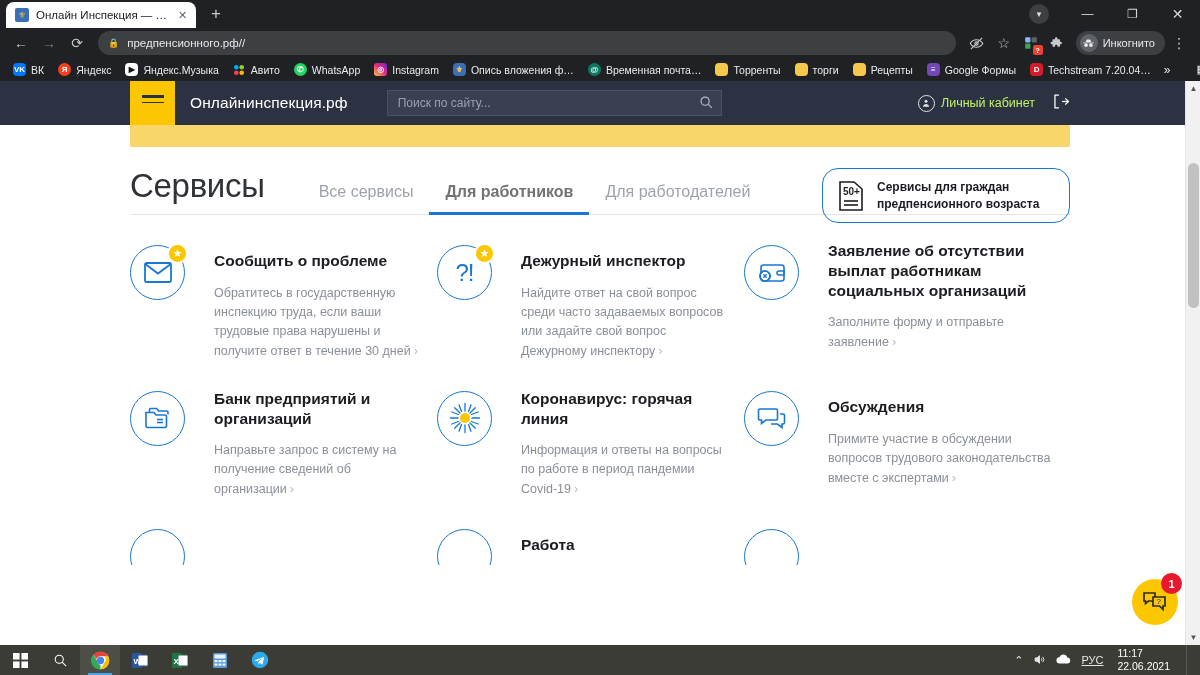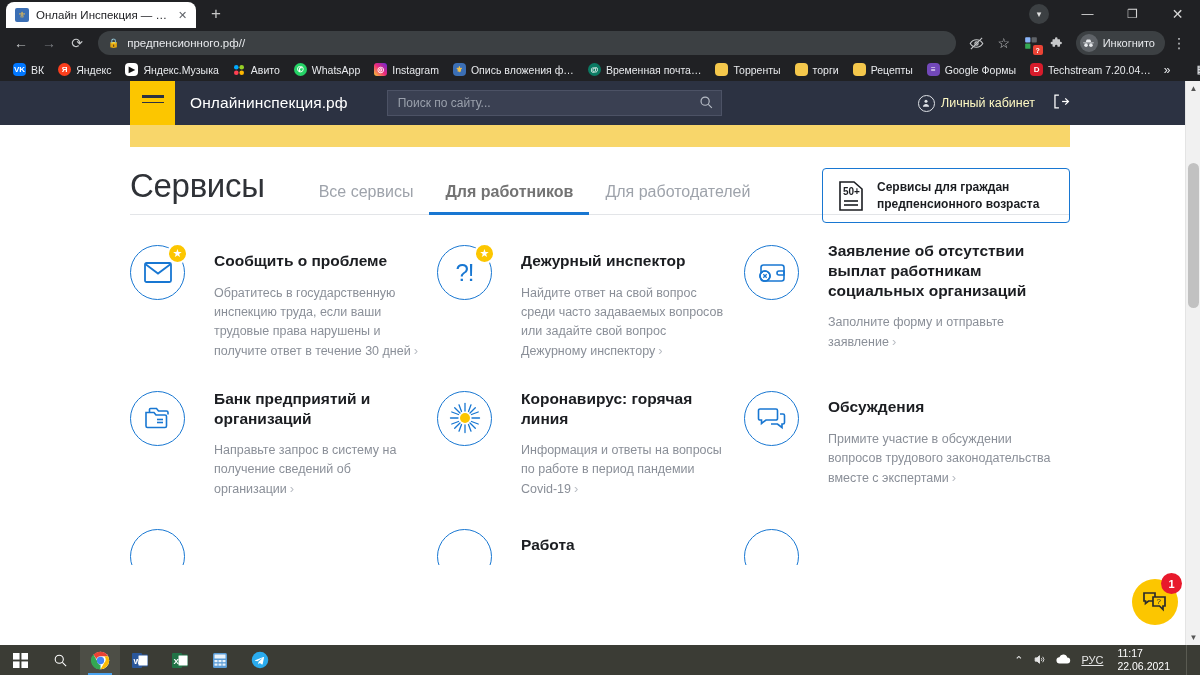--- a/index.html
+++ b/index.html
@@ -127,21 +127,21 @@
     margin-left: 39px; width: 335px; height: 26px; background: #3a4052;
     border: 1px solid #4c5265; display: flex; align-items: center;
     padding: 0 8px 0 10px; justify-content: space-between;
   }
   .site-search span { color: #9aa0ac; font-size: 12px; }
   .site-search .mag { color: #b7bcc6; font-size: 13px; }
   .header-right {
     position: absolute; right: 130px; top: 0; height: 44px;
     display: flex; align-items: center; gap: 16px;
   }
-  .cabinet { display: flex; align-items: center; gap: 6px; color: #fef9c3; font-size: 12.5px; }
+  .cabinet { display: flex; align-items: center; gap: 6px; color: #bef264; font-size: 12.5px; }
   .cabinet .ic {
     width: 17px; height: 17px; border: 1.3px solid #dfe2e7; border-radius: 50%;
     display: flex; align-items: center; justify-content: center; font-size: 9px;
   }
   .logout { color: #fff; font-size: 16px; }
 
   .yellow-band {
     height: 22px; background: #f8d66a; margin: 0 130px 0 130px;
     position: relative;
   }
@@ -166,21 +166,21 @@
   }
   .tab-item.active { color: #737373; font-weight: bold; }
   .tab-item.active::after {
     content: ""; position: absolute; left: 0; right: 0; bottom: -1px;
     height: 3px; background: #1877d2;
   }
   .head-rule { height: 1px; background: #e3e5e8; }
 
   .pre-pension {
     position: absolute; right: 130px; top: 21px; width: 248px; height: 55px;
-    border: 1.6px solid #1877d2; border-radius: 4px; display: flex;
+    border: 1.6px solid #1877d2; border-radius: 16px; display: flex;
     align-items: center; gap: 12px; padding: 0 14px; margin-left: 40px;
   }
   .pp-icon { width: 28px; height: 32px; position: relative; flex: 0 0 28px; }
   .pp-text { font-size: 12px; color: #1b1d21; font-weight: bold; line-height: 1.35; }
 
   .cards {
     display: grid; grid-template-columns: 307px 307px 1fr;
     padding-top: 26px; row-gap: 26px;
   }
   .card { display: flex; gap: 0; padding-right: 16px; }

